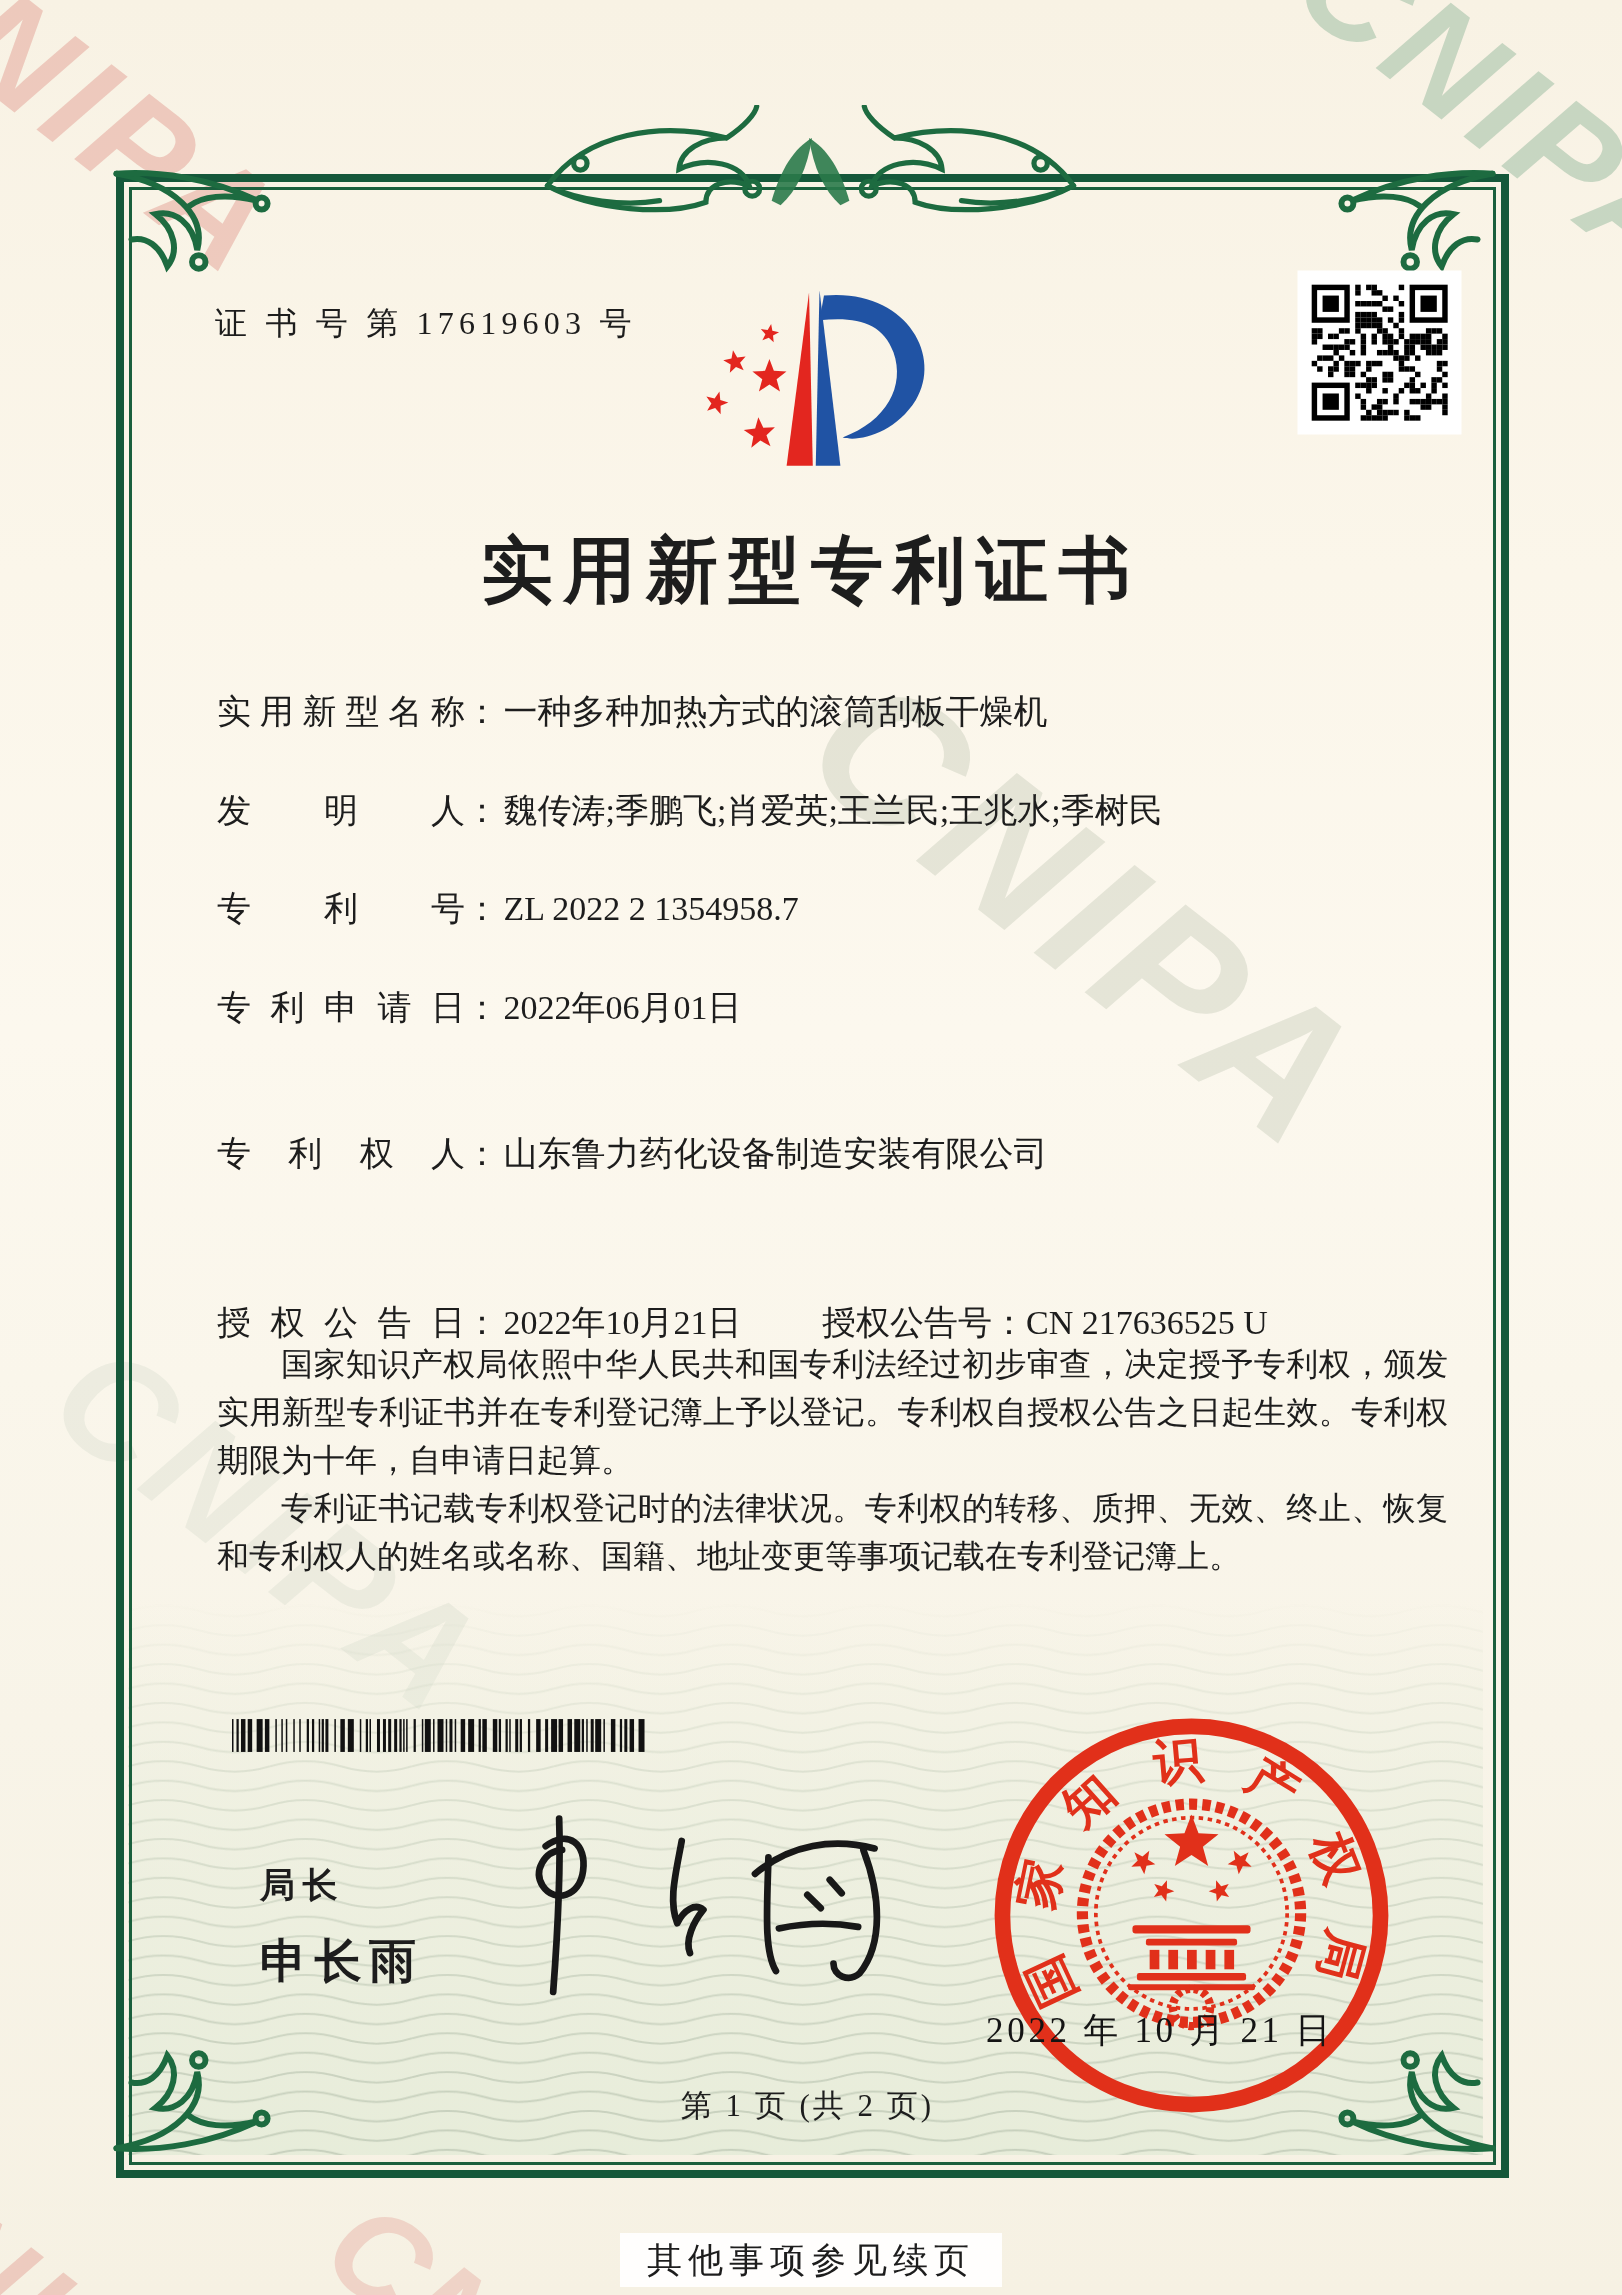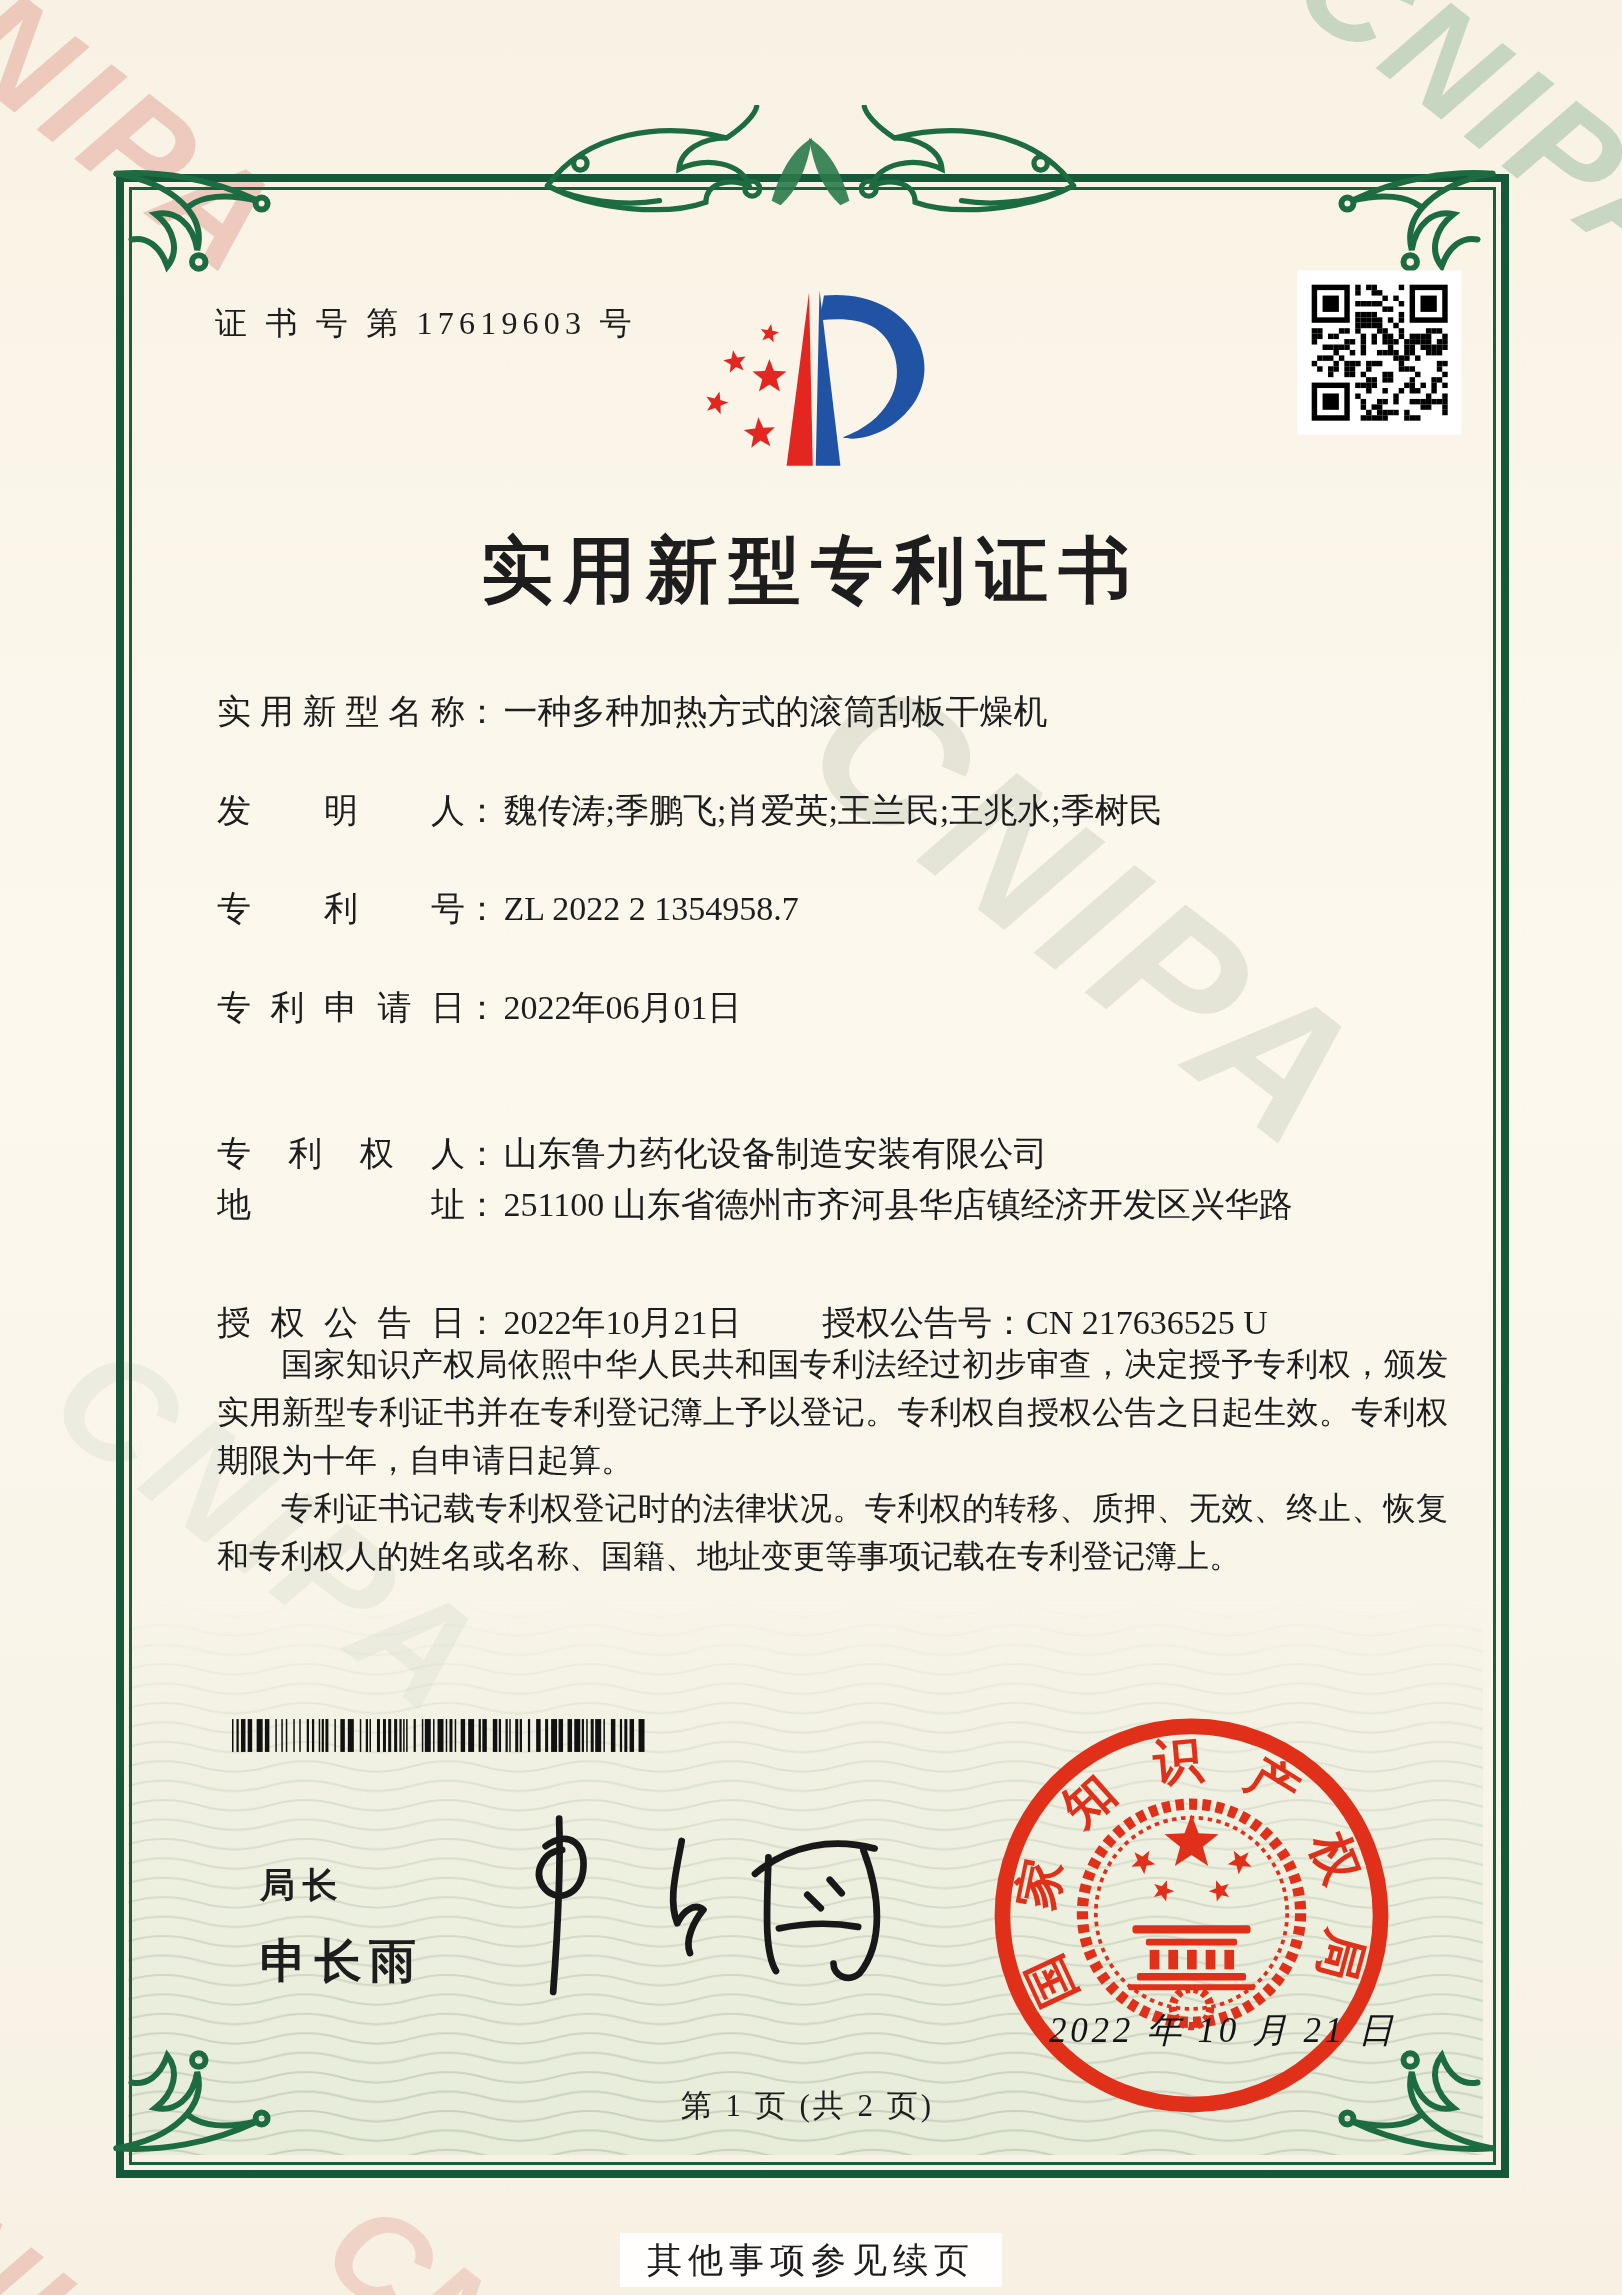--- a/index.html
+++ b/index.html
@@ -26,22 +26,22 @@
   .fpair2{position:absolute;left:605px;top:0;}
   .body-text{left:217px;top:1340px;width:1231px;font-size:32px;line-height:48px;text-align:justify;}
   .body-text p{margin:0;text-indent:2em;}
   .barcode{left:232px;top:1719px;}
   .director-label{left:260px;top:1862px;font-size:35px;font-weight:600;letter-spacing:7.5px;
       font-family:"Liberation Sans","DejaVu Sans",sans-serif;}
   .director-name{left:260px;top:1930px;font-size:47px;font-weight:600;letter-spacing:7.5px;
       font-family:"Liberation Sans","DejaVu Sans",sans-serif;}
   .signature{left:456px;top:1805px;}
   .seal{left:986px;top:1710px;width:411px;height:411px;}
-  .seal-date{position:absolute;left:0;top:297px;width:411px;text-align:right;font-size:35px;
-      letter-spacing:3.7px;color:#141414;z-index:7;font-style:italic;}
+  .seal-date{position:absolute;left:0;top:297px;width:411px;text-align:left;font-size:35px;
+      letter-spacing:3.7px;color:#141414;z-index:7;}
   .page-num{left:120px;top:2085px;width:1375px;text-align:center;font-size:31px;letter-spacing:3px;}
   .continuation{left:0;top:2188px;width:1622px;text-align:center;font-size:35px;letter-spacing:6px;margin-top:48px;}
   .continuation span{background:rgba(255,255,255,.92);padding:7.5px 27px;}
 </style>
 </head>
 <body>
 
 <div class="page">
 
   <div class="wm" style="left:-60px;top:-112px;font-size:142px;color:rgba(224,150,140,.45);">CNIPA</div>
@@ -343,23 +343,20 @@
   </div>
   <div class="content frow" style="top:886px;">
     <span class="flabel">专利号</span><span class="fcolon">：</span><span class="fvalue">ZL 2022 2 1354958.7</span>
   </div>
   <div class="content frow" style="top:985px;">
     <span class="flabel">专利申请日</span><span class="fcolon">：</span><span class="fvalue">2022年06月01日</span>
   </div>
   <div class="content frow" style="top:1131px;">
     <span class="flabel">专利权人</span><span class="fcolon">：</span><span class="fvalue">山东鲁力药化设备制造安装有限公司</span>
   </div>
-  <div class="content frow" style="top:1182px;">
-    <span class="flabel">地址</span><span class="fcolon">：</span><span class="fvalue">251100 山东省德州市齐河县华店镇经济开发区兴华路</span>
-  </div>
   <div class="content frow" style="top:1281px;margin-top:19px;">
     <span class="flabel">授权公告日</span><span class="fcolon">：</span><span class="fvalue">2022年10月21日</span>
     <span class="fpair2"><span>授权公告号</span><span>：</span><span>CN 217636525 U</span></span>
   </div>
 
   <div class="content body-text">
     <p>国家知识产权局依照中华人民共和国专利法经过初步审查，决定授予专利权，颁发实用新型专利证书并在专利登记簿上予以登记。专利权自授权公告之日起生效。专利权期限为十年，自申请日起算。</p>
     <p>专利证书记载专利权登记时的法律状况。专利权的转移、质押、无效、终止、恢复和专利权人的姓名或名称、国籍、地址变更等事项记载在专利登记簿上。</p>
   </div>
 

